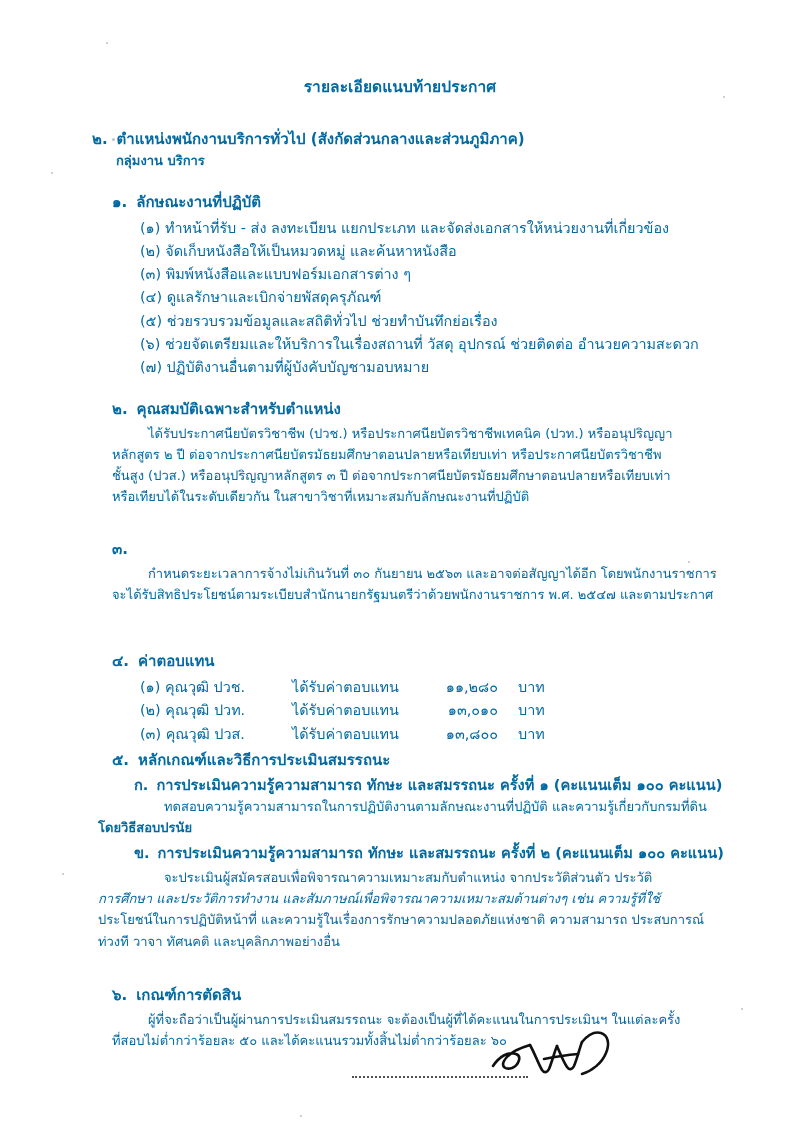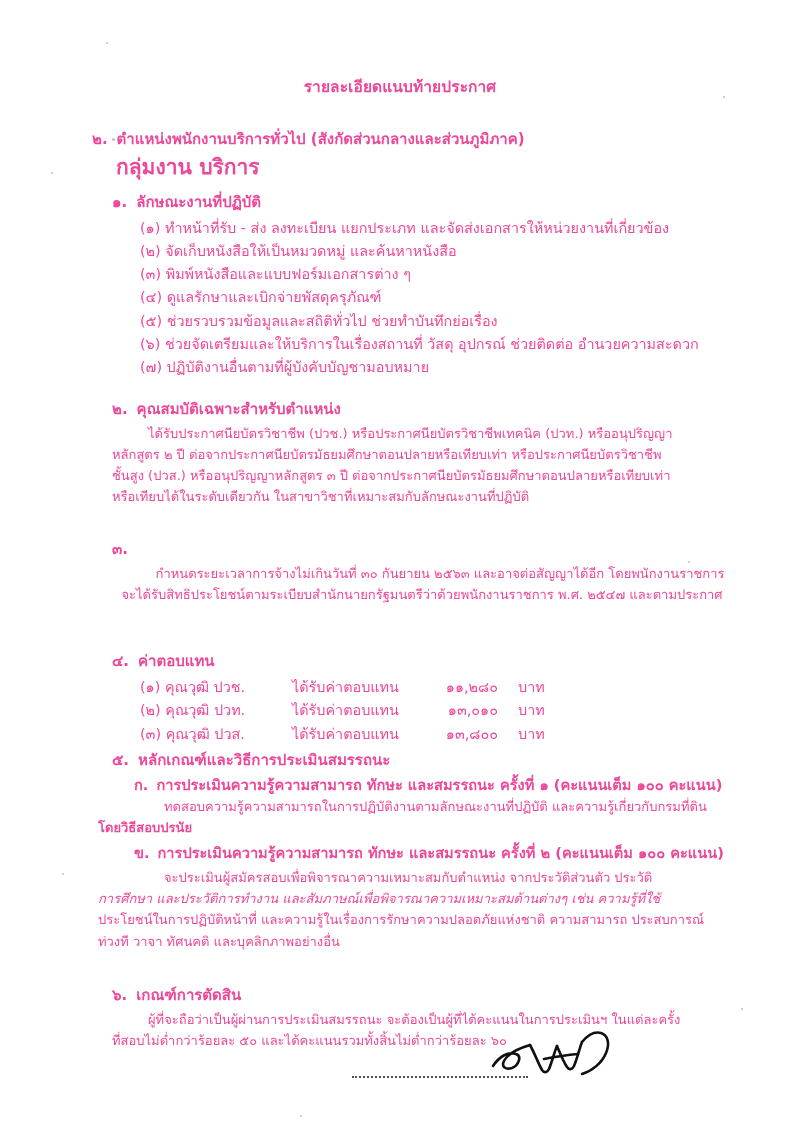--- a/index.html
+++ b/index.html
@@ -7,21 +7,21 @@
     padding: 0;
     background: #ffffff;
   }
   .page {
     position: relative;
     width: 800px;
     height: 1132px;
     margin: 0 auto;
     background: #ffffff;
     font-family: "DejaVu Sans", "Liberation Sans", sans-serif;
-    color: #ec4899;
+    color: #0369a1;
     overflow: hidden;
   }
   
   .speck {
     position: absolute;
     background: #8d8d8d;
     border-radius: 50%;
     opacity: .55;
     pointer-events: none;
   }
@@ -47,21 +47,21 @@
   }
   .sec-heading {
     display: flex;
     gap: 9px;
     font-weight: 700;
     font-size: 15px;
     line-height: 1.5;
   }
   .sub-line {
     font-weight: 700;
-    font-size: 21px;
+    font-size: 13px;
     line-height: 1.6;
   }
   .list-item {
     font-size: 14.4px;
     line-height: 1.62;
     white-space: nowrap;
   }
   .para {
     font-size: 13px;
     line-height: 1.63;
@@ -156,21 +156,21 @@
       <div>หลักสูตร ๒ ปี ต่อจากประกาศนียบัตรมัธยมศึกษาตอนปลายหรือเทียบเท่า หรือประกาศนียบัตรวิชาชีพ</div>
       <div>ชั้นสูง (ปวส.) หรืออนุปริญญาหลักสูตร ๓ ปี ต่อจากประกาศนียบัตรมัธยมศึกษาตอนปลายหรือเทียบเท่า</div>
       <div>หรือเทียบได้ในระดับเดียวกัน ในสาขาวิชาที่เหมาะสมกับลักษณะงานที่ปฏิบัติ</div>
     </div>
   </div>
 
   <div class="block" style="left:112px;top:538px;">
     <div class="sec-heading">
       <span class="head-num">๓.</span>
     </div>
-    <div class="para" style="padding-top:2px;width:620px;text-align:center;">
+    <div class="para" style="padding-top:2px;width:620px;">
       <div style="padding-left:36px;">กำหนดระยะเวลาการจ้างไม่เกินวันที่ ๓๐ กันยายน ๒๕๖๓ และอาจต่อสัญญาได้อีก โดยพนักงานราชการ</div>
       <div>จะได้รับสิทธิประโยชน์ตามระเบียบสำนักนายกรัฐมนตรีว่าด้วยพนักงานราชการ พ.ศ. ๒๕๔๗ และตามประกาศ</div>
     </div>
   </div>
 
   <div class="block" style="left:112px;top:650px;">
     <div class="sec-heading">
       <span class="head-num">๔.</span>
       <span class="head-text">ค่าตอบแทน</span>
     </div>

